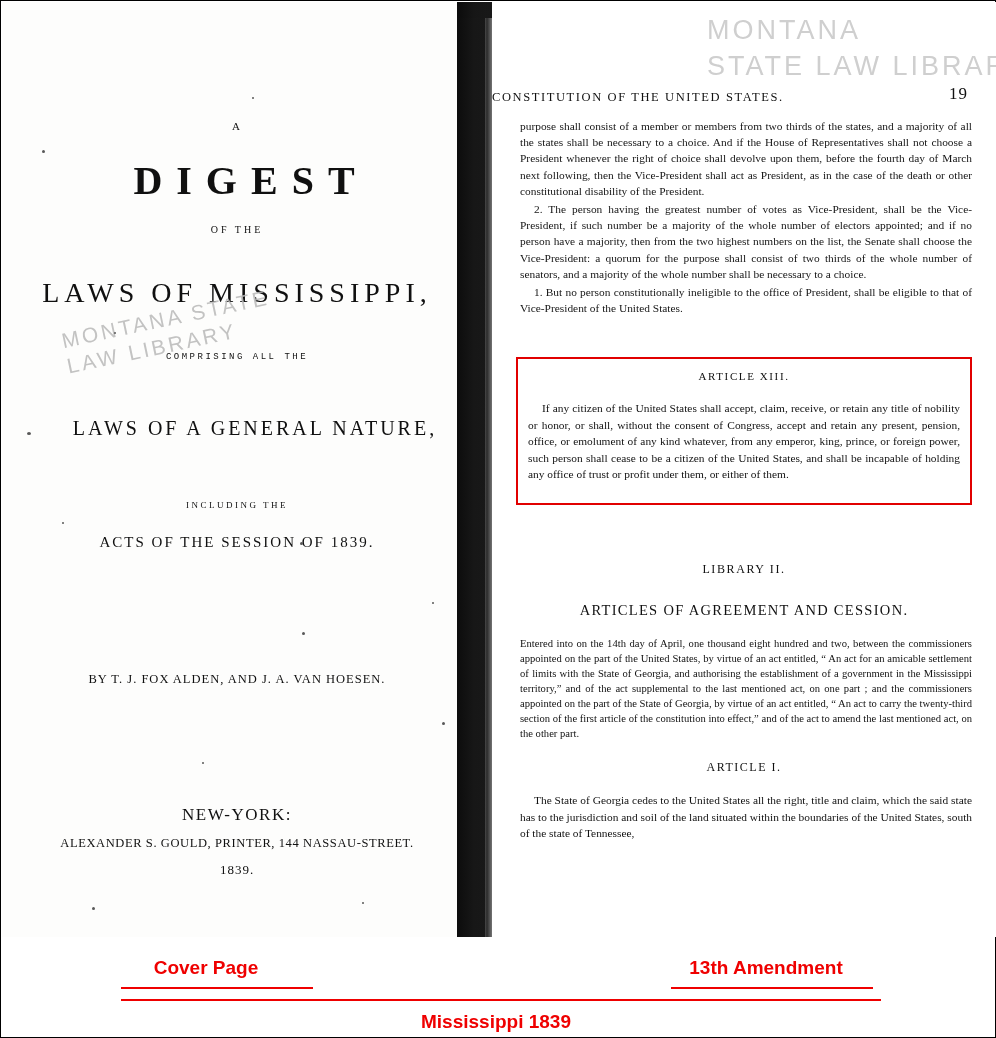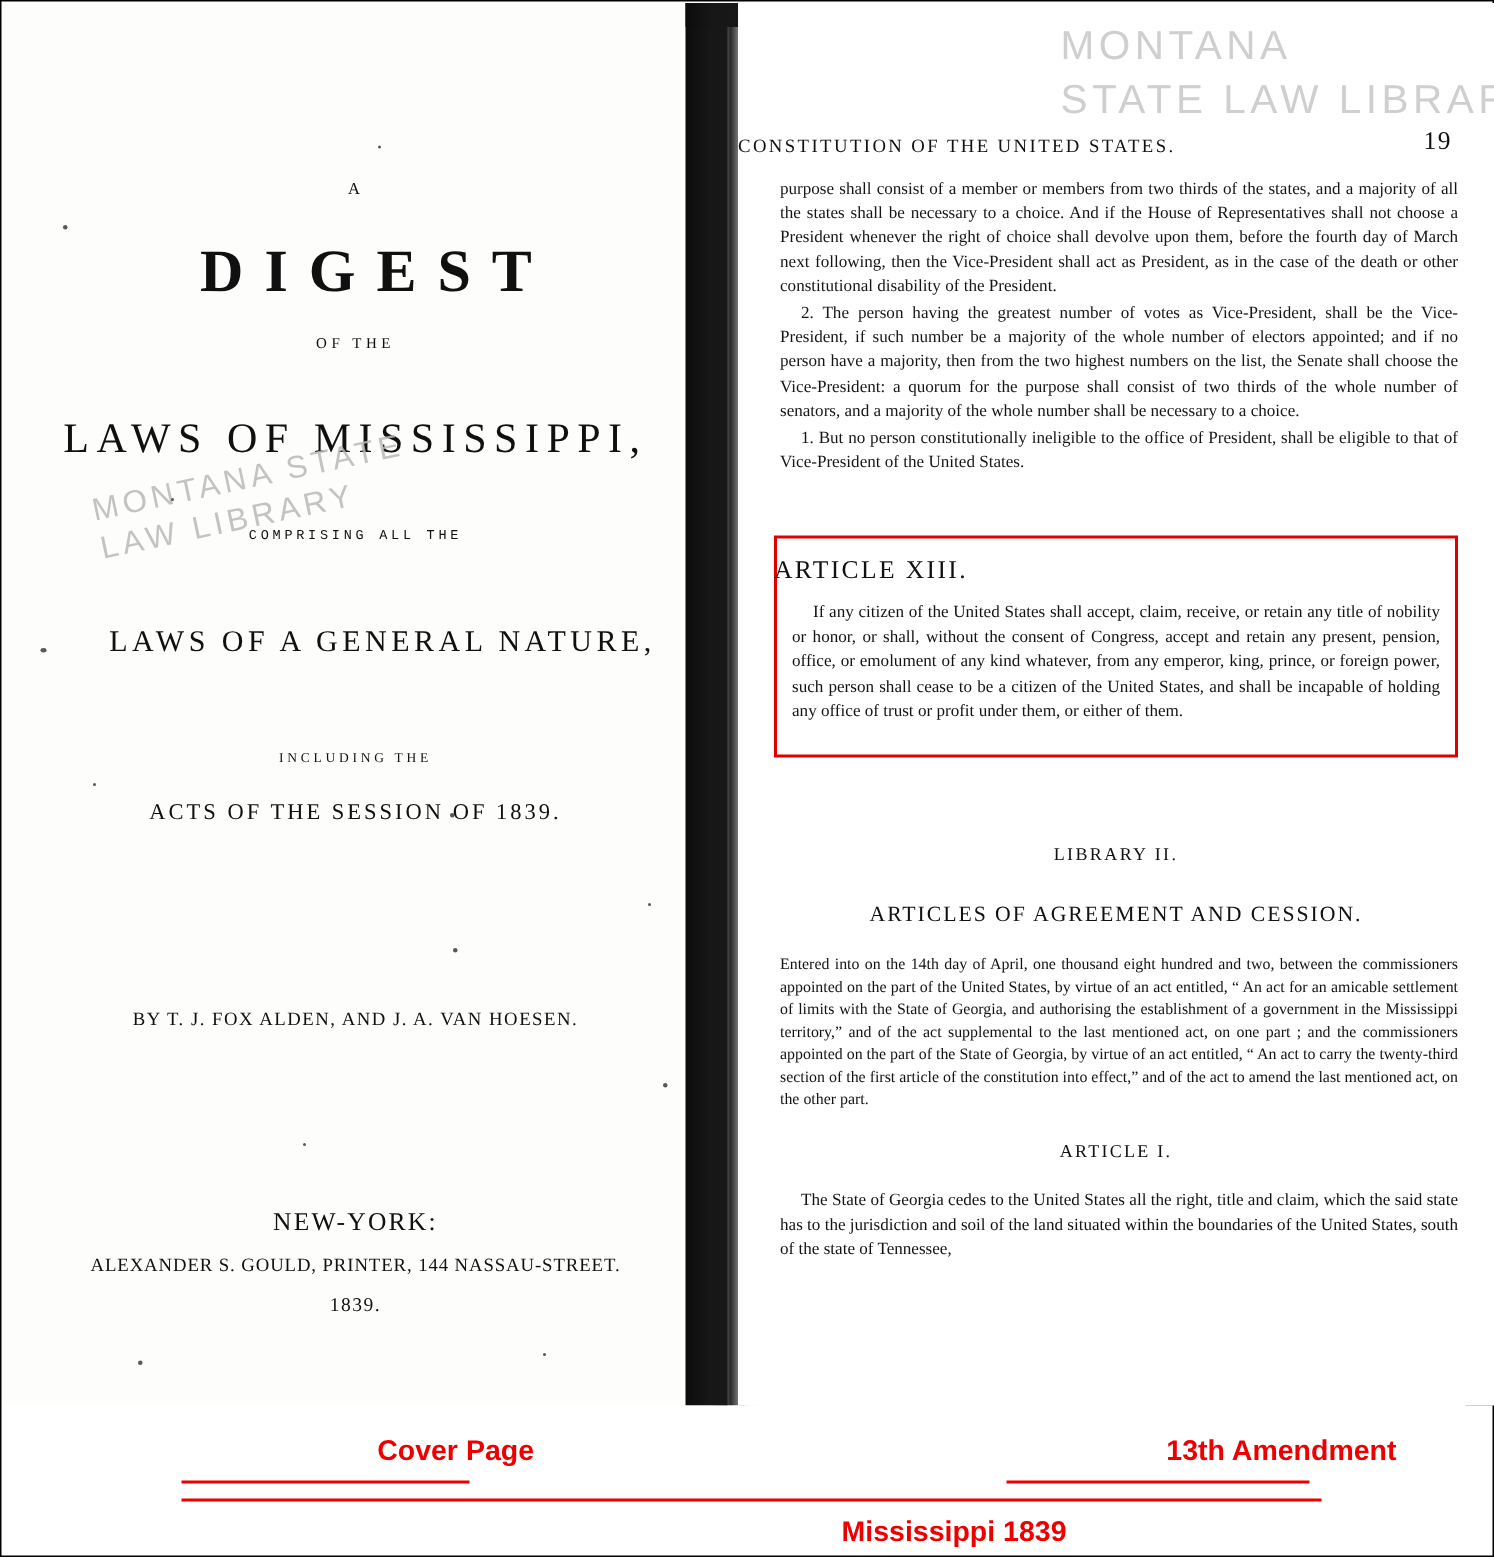--- a/index.html
+++ b/index.html
@@ -204,22 +204,22 @@
     left: 24px;
     top: 355px;
     width: 456px;
     height: 148px;
     border: 2px solid #e10000;
     box-sizing: border-box;
   }
   .art13-title {
     position: absolute;
     left: 24px; top: 368px; width: 456px;
-    text-align: left;
-    font-size: 17px;
+    text-align: center;
+    font-size: 11px;
     letter-spacing: 1.6px;
   }
   .art13-text {
     position: absolute;
     left: 36px; top: 398px; width: 432px;
     font-size: 11.4px;
     line-height: 1.45;
     text-align: justify;
     text-indent: 14px;
   }
@@ -262,21 +262,21 @@
     top: 940px;
     width: 996px;
     height: 98px;
   }
   .cap {
     position: absolute;
     color: #ef0000;
     font-family: "Liberation Sans", sans-serif;
     font-weight: bold;
     font-size: 19px;
-    text-align: right;
+    text-align: center;
   }
   .cap-left { left: 55px; top: 16px; width: 300px; }
   .cap-right { left: 600px; top: 16px; width: 330px; }
   .cap-bottom { left: 280px; top: 70px; width: 430px; }
   .rule {
     position: absolute;
     height: 2px;
     background: #ef0000;
   }
   .rule-left { left: 120px; top: 46px; width: 192px; }

